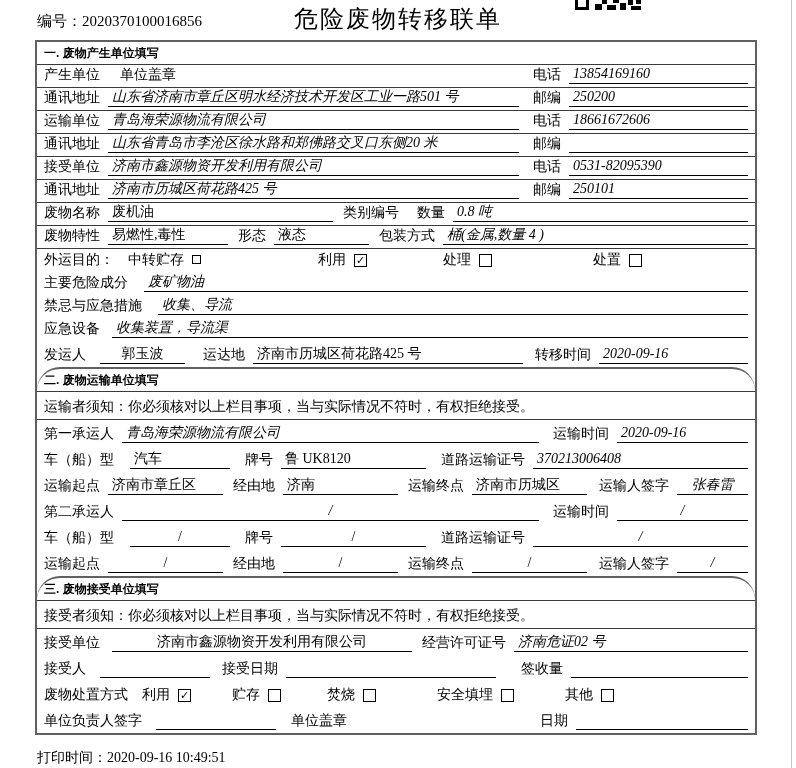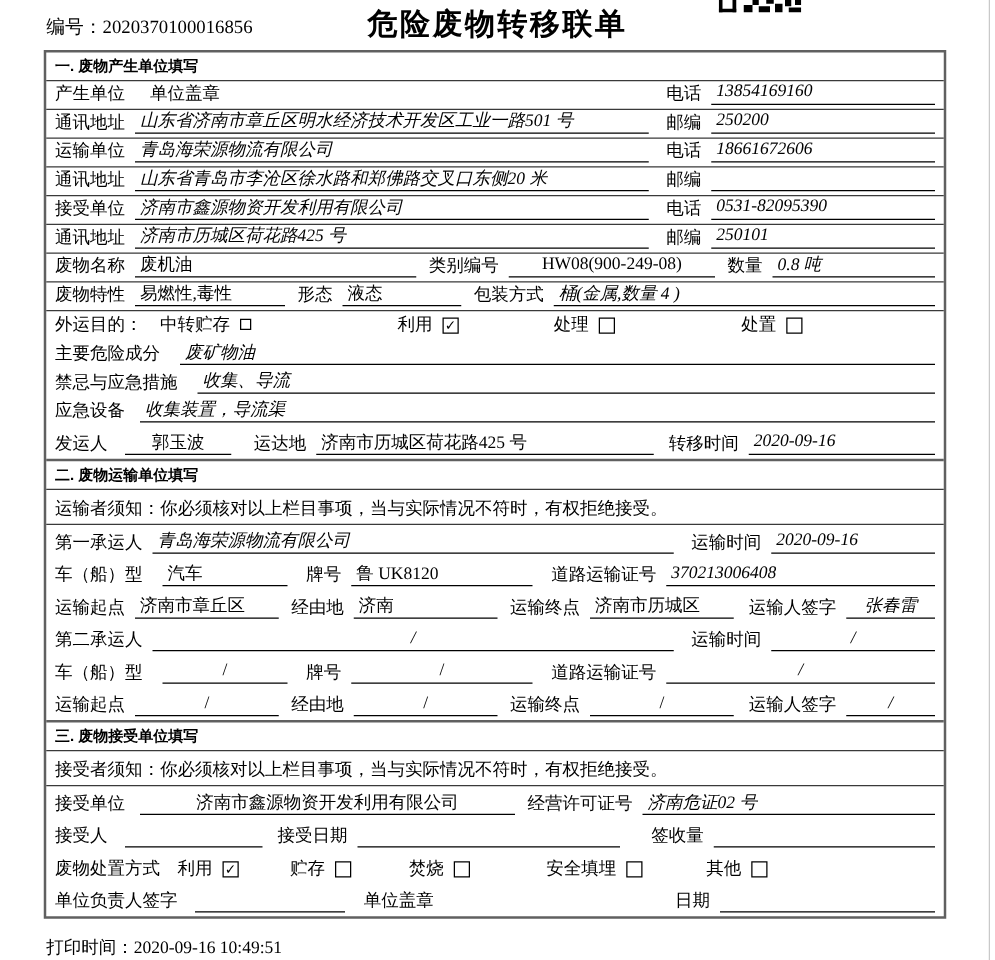--- a/index.html
+++ b/index.html
@@ -7,26 +7,26 @@
   .page {
     position:relative; width:796px; height:768px; background:#ffffff;
     font-family:"Liberation Serif","DejaVu Serif",serif; color:#000; overflow:hidden;
   }
   .page-edge { position:absolute; top:0; bottom:0; right:4px; width:1px; background:#c9c9c9; }
 
   
   .doc-header { position:absolute; top:0; left:0; width:100%; height:40px; }
   .serial { position:absolute; left:37px; top:12px; font-size:15px; white-space:nowrap; }
   .doc-title { position:absolute; left:0; right:0; top:3px; text-align:center;
-    font-size:24px; font-weight:bold; letter-spacing:2px; }
+    font-size:24px; font-weight:normal; letter-spacing:2px; }
   .qr-frag { position:absolute; left:575px; top:0; width:66px; height:10px; }
 
   
   .form { position:absolute; left:35px; top:40px; width:722px; border:2px solid #606060; background:#fff; }
-  .sec + .sec { border-top:2px solid #606060; }
+  .sec + .sec { border-top:2px solid #606060;border-radius:23px; }
   .sec-head { font-family:"Liberation Sans","DejaVu Sans",sans-serif; font-weight:bold;
     font-size:12px; padding:3px 7px 2px 7px; border-bottom:1px solid #3a3a3a; height:23px; }
   .row { display:flex; align-items:flex-end; padding:0 7px 3px 7px; height:23px; font-size:14px; }
   .row.tall { height:26px; }
   .row.b { border-bottom:1px solid #3a3a3a; }
   .notice { font-size:14px; padding:6px 7px; border-bottom:1px solid #3a3a3a; height:28px; }
   .lbl { white-space:nowrap; margin-right:8px; flex:0 0 auto; }
   .val { border-bottom:1px solid #000; min-height:18px; padding:0 4px; white-space:nowrap; overflow:hidden; flex:0 0 auto; }
   .val.grow { flex:1 1 auto;font-style:italic; }
   .c { text-align:center; }
@@ -131,21 +131,20 @@
         <span class="rcol rcol215">
           <span class="lbl">邮编</span>
           <span class="val grow">250101</span>
         </span>
       </div>
 
       <div class="row b">
         <span class="lbl">废物名称</span>
         <span class="val w225">废机油</span>
         <span class="lbl ml10">类别编号</span>
-        <span class="val w165 c">HW08(900-249-08)</span>
         <span class="lbl ml10">数量</span>
         <span class="val grow">0.8 吨</span>
       </div>
 
       <div class="row b">
         <span class="lbl">废物特性</span>
         <span class="val w120">易燃性,毒性</span>
         <span class="lbl ml10">形态</span>
         <span class="val w95">液态</span>
         <span class="lbl ml10">包装方式</span>

